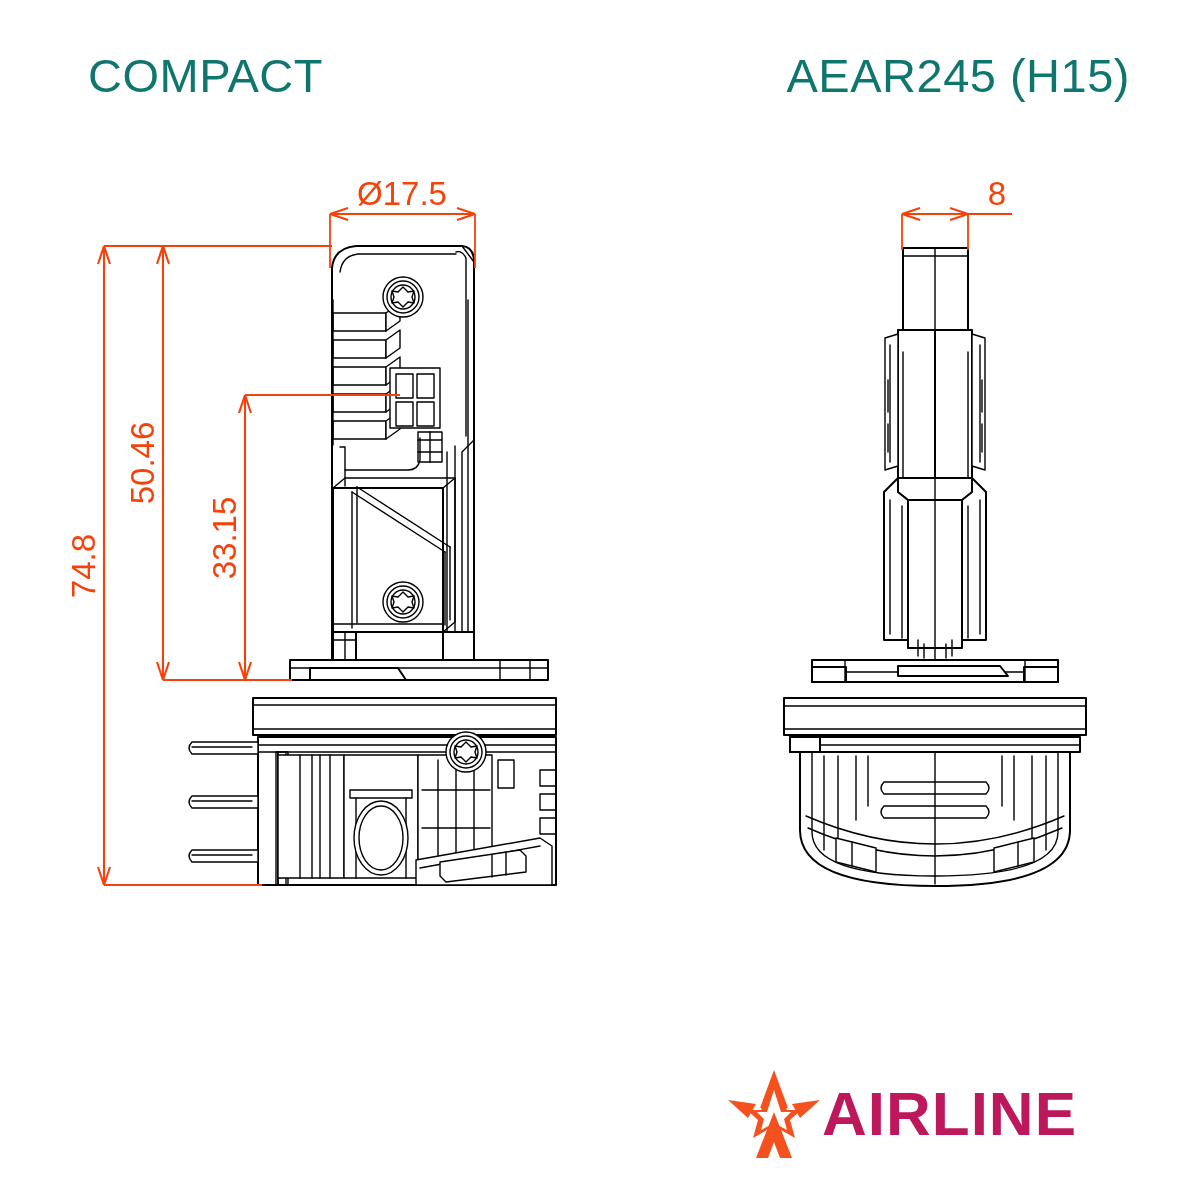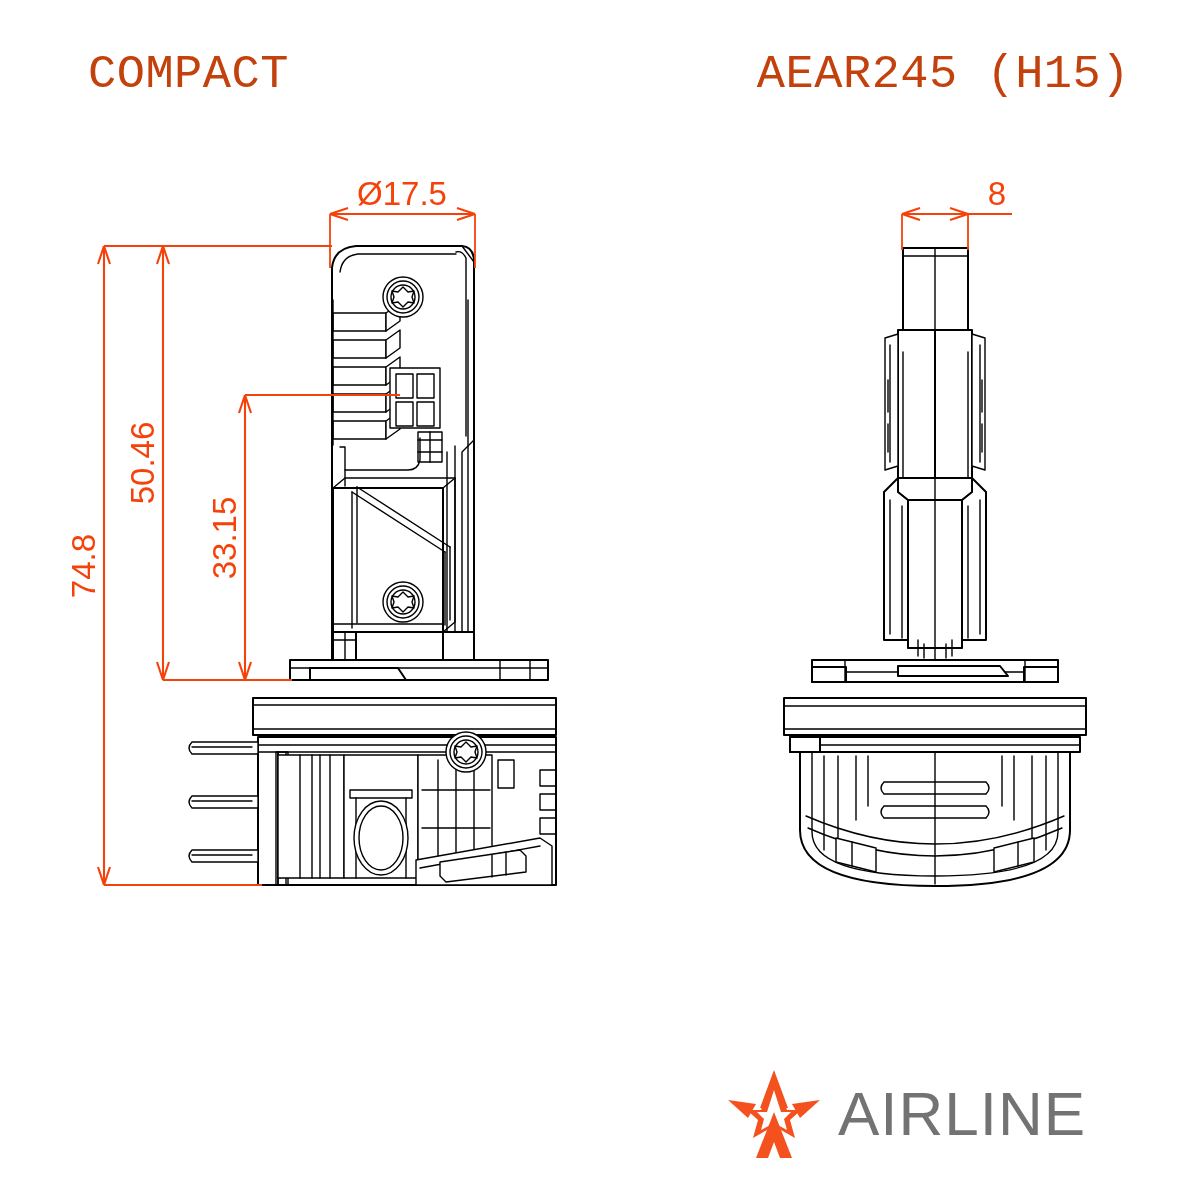--- a/index.html
+++ b/index.html
@@ -16,24 +16,24 @@
     position: relative;
   }
   #sheet {
     position: relative;
     width: 1200px;
     height: 1200px;
     background: #ffffff;
   }
   .title {
     position: absolute;
-    font-family: Liberation Mono, monospace;
+    font-family: Liberation Sans, sans-serif;
     font-size: 47px;
     font-weight: 400;
-    color: #c2410c;
+    color: #0f766e;
     letter-spacing: 0.5px;
     white-space: nowrap;
   }
   #title-left  { left: 88px;  top: 48px; }
   #title-right { right: 70px; top: 48px; }
 
   #drawing-svg {
     position: absolute;
     left: 0;
     top: 0;
@@ -46,24 +46,23 @@
     top: 1068px;
     width: 404px;
     height: 92px;
     display: flex;
     align-items: center;
   }
   #logo-mark { width: 96px; height: 92px; flex: 0 0 auto; }
   #logo-word {
     font-family: "Liberation Sans", sans-serif;
     font-size: 62px;
-    font-weight: 400;
-    color: #737373;
+    font-weight: 700;
+    color: #be185d;
     letter-spacing: 1px;
-    margin-left: 16px;
     line-height: 1;
     white-space: nowrap;
   }
 </style>
 </head>
 <body>
 
 <div id="sheet">
 
   <div class="title" id="title-left">COMPACT</div>

